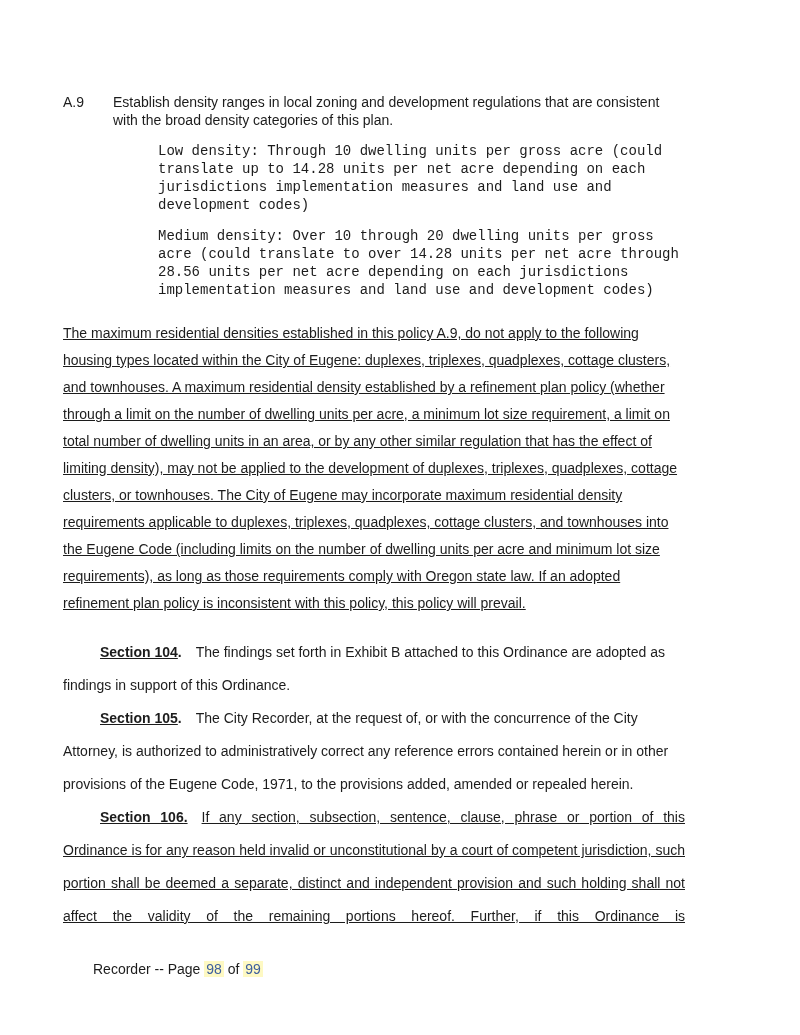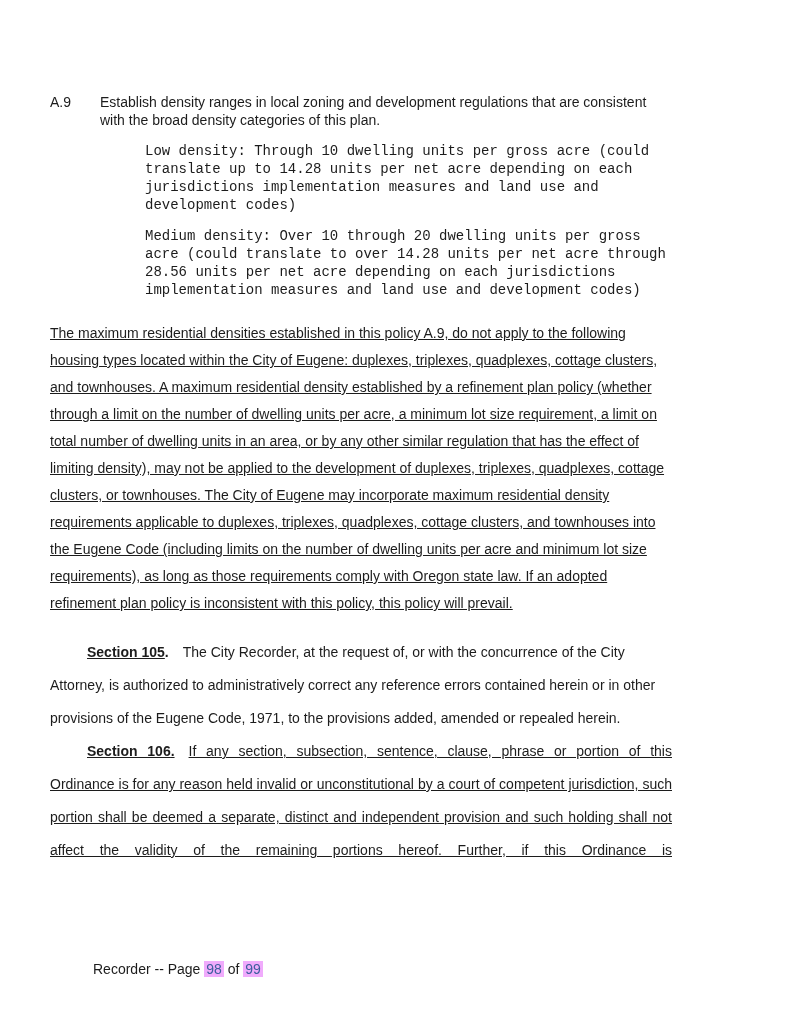--- a/index.html
+++ b/index.html
@@ -8,21 +8,21 @@
     width: 800px; height: 1035px;
     font-family: "Liberation Sans", sans-serif;
     font-size: 14px;
     color: #1c1c1c;
     overflow: hidden;
   }
   .page {
     position: relative;
     width: 800px; height: 1035px;
     background: #ffffff;
-    padding: 93px 85px 0 50px;
+    padding: 93px 85px 0 63px;
   }
   
   .policy-row { display: flex; line-height: 18px; }
   .policy-num { flex: 0 0 50px; }
   .policy-intro { width: 572px; }
   .density-item {
     margin-left: 95px;
     width: 522px;
     margin-top: 13px;
     line-height: 18px;
@@ -49,21 +49,21 @@
   .sec-heading .u { text-decoration: underline; }
   .tab-space { display: inline-block; width: 14px; }
   
   .footer {
     position: absolute;
     left: 93px; top: 960px;
     line-height: 18px;
     white-space: nowrap;
   }
   .field {
-    background: #f0abfc;
+    background: #fef9c3;
     color: #3c5e9e;
     padding: 0 2px;
   }
 </style>
 </head>
 <body>
 
 <div class="page">
 
   <div class="policy-row">
@@ -73,20 +73,21 @@
 
   <div class="density-item">Low density: Through 10 dwelling units per gross acre (could translate up to 14.28 units per net acre depending on each jurisdictions implementation measures and land use and development codes)</div>
 
   <div class="density-item">Medium density: Over 10 through 20 dwelling units per gross acre (could translate to over 14.28 units per net acre through 28.56 units per net acre depending on each jurisdictions implementation measures and land use and development codes)</div>
 
 
   <div class="body-par">The maximum residential densities established in this policy A.9, do not apply to the following housing types located within the City of Eugene: duplexes, triplexes, quadplexes, cottage clusters, and townhouses. A maximum residential density established by a refinement plan policy (whether through a limit on the number of dwelling units per acre, a minimum lot size requirement, a limit on total number of dwelling units in an area, or by any other similar regulation that has the effect of limiting density), may not be applied to the development of duplexes, triplexes, quadplexes, cottage clusters, or townhouses. The City of Eugene may incorporate maximum residential density requirements applicable to duplexes, triplexes, quadplexes, cottage clusters, and townhouses into the Eugene Code (including limits on the number of dwelling units per acre and minimum lot size requirements), as long as those requirements comply with Oregon state law. If an adopted refinement plan policy is inconsistent with this policy, this policy will prevail.</div>
 
   <div class="sections">
 
+    <p class="section-par"><span class="sec-heading"><span class="u">Section 104</span><span>.</span></span><span class="tab-space"></span><span>The findings set forth in Exhibit B attached to this Ordinance are adopted as findings in support of this Ordinance.</span></p>
 
     <p class="section-par"><span class="sec-heading"><span class="u">Section 105</span><span>.</span></span><span class="tab-space"></span><span>The City Recorder, at the request of, or with the concurrence of the City Attorney, is authorized to administratively correct any reference errors contained herein or in other provisions of the Eugene Code, 1971, to the provisions added, amended or repealed herein.</span></p>
 
     <p class="section-par justify"><span class="sec-heading"><span class="u">Section 106</span><span>.</span></span><span class="tab-space"></span><span>If any section, subsection, sentence, clause, phrase or portion of this Ordinance is for any reason held invalid or unconstitutional by a court of competent jurisdiction, such portion shall be deemed a separate, distinct and independent provision and such holding shall not affect the validity of the remaining portions hereof.  Further, if this Ordinance is</span></p>
 
   </div>
 
   <div class="footer">
     <span>Recorder -- Page</span>
     <span class="field">98</span>

